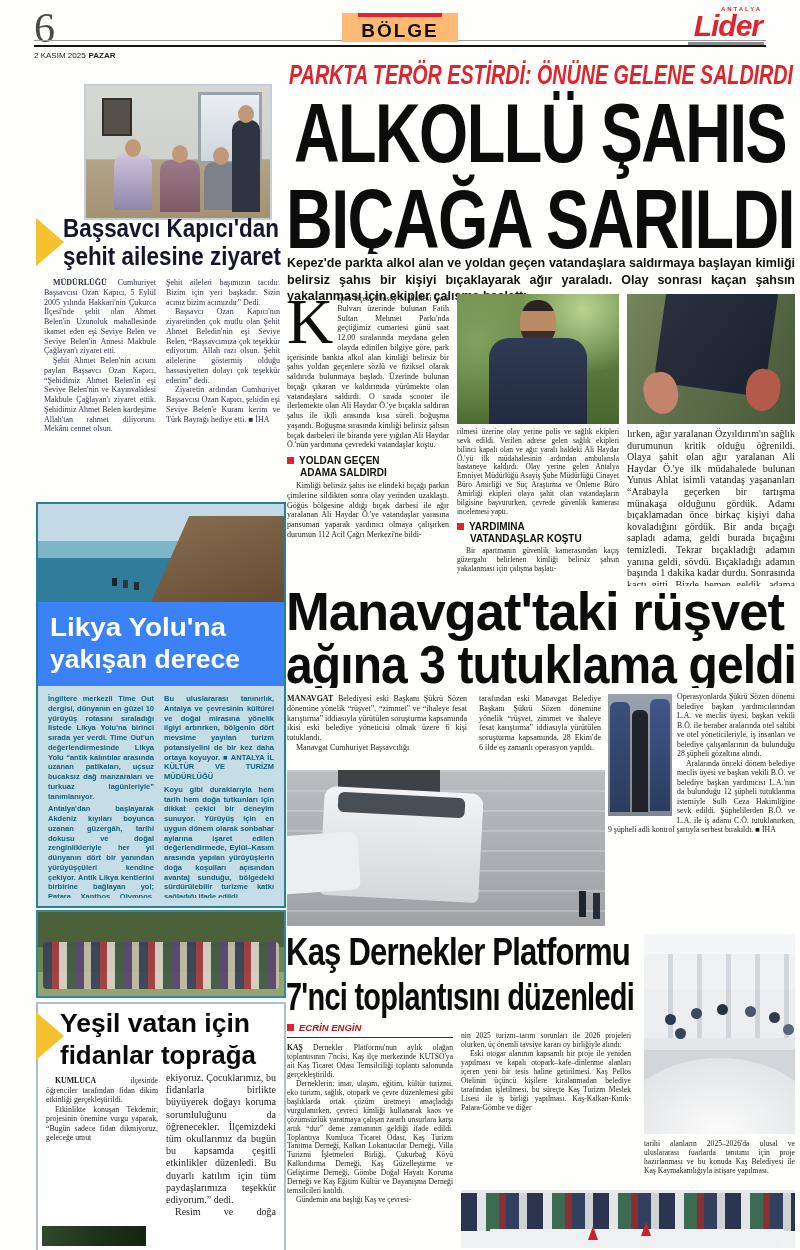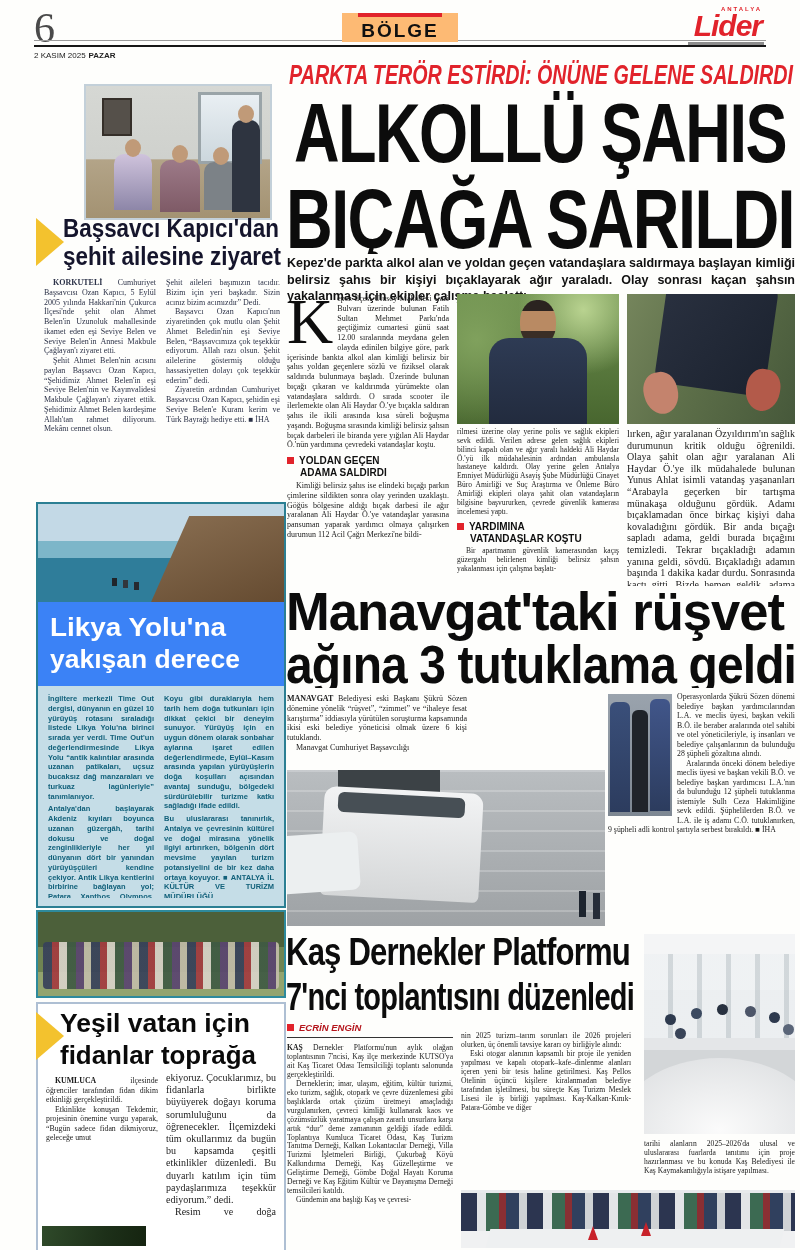--- a/index.html
+++ b/index.html
@@ -172,21 +172,21 @@
     <div class="fig" style="left:74px;bottom:6px;width:40px;height:52px;background:linear-gradient(#9d7a88,#7e5a66);"></div>
     <div class="fig" style="left:118px;bottom:8px;width:34px;height:48px;background:#7c8287;"></div>
     <div class="fig" style="right:10px;bottom:6px;width:28px;height:92px;background:#2e3440;"></div>
   </div>
   <div class="abs arrow" style="left:36px;top:218px;"></div>
   <svg class="abs" style="left:62px;top:214px;" width="220" height="58" viewBox="0 0 220 58">
     <text class="s-hl" x="1" y="23" textLength="216" lengthAdjust="spacingAndGlyphs">Başsavcı Kapıcı'dan</text>
     <text class="s-hl" x="1" y="51" textLength="218" lengthAdjust="spacingAndGlyphs">şehit ailesine ziyaret</text>
   </svg>
   <div class="abs col bt serif-nav" style="left:44px;top:278px;width:112px;height:230px;">
-    <p><b>KORKUTELİ</b> <span>Cumhuriyet Başsavcısı Ozan Kapıcı, 5 Eylül 2005 yılında Hakkari'nin Çukurca İlçesi'nde şehit olan Ahmet Belen'in Uzunoluk mahallesinde ikamet eden eşi Seviye Belen ve Seviye Belen'in Annesi Makbule Çağlayan'ı ziyaret etti.</span></p>
+    <p><b>MÜDÜRLÜĞÜ</b> <span>Cumhuriyet Başsavcısı Ozan Kapıcı, 5 Eylül 2005 yılında Hakkari'nin Çukurca İlçesi'nde şehit olan Ahmet Belen'in Uzunoluk mahallesinde ikamet eden eşi Seviye Belen ve Seviye Belen'in Annesi Makbule Çağlayan'ı ziyaret etti.</span></p>
     <p>Şehit Ahmet Belen'nin acısını paylan Başsavcı Ozan Kapıcı, “Şehidimiz Ahmet Belen'in eşi Seviye Belen'nin ve Kayınvalidesi Makbule Çağlayan'ı ziyaret ettik. Şehidimiz Ahmet Belen kardeşime Allah'tan rahmet diliyorum. Mekânı cennet olsun.</p>
   </div>
   <div class="abs col bt serif-nav" style="left:166px;top:278px;width:114px;height:230px;">
     <p class="ni">Şehit aileleri başımızın tacıdır. Bizim için yeri başkadır. Sizin acınız bizim acımızdır” Dedi.</p>
     <p>Başsavcı Ozan Kapıcı'nın ziyaretinden çok mutlu olan Şehit Ahmet Beledin'nin eşi Seviye Belen, “Başsavcımıza çok teşekkür ediyorum. Allah razı olsun. Şehit ailelerine göstermiş olduğu hassasiyetten dolayı çok teşekkür ederim” dedi.</p>
     <p>Ziyaretin ardından Cumhuriyet Başsavcısı Ozan Kapıcı, şehidin eşi Seviye Belen'e Kuranı kerim ve Türk Bayrağı hediye etti. ■ İHA</p>
   </div>
 
   <div class="abs likya-box">
     <div class="ph ph-likya" style="left:0;top:0;width:246px;height:98px;">
@@ -198,22 +198,22 @@
         <text class="w-hl" x="0" y="24" textLength="176" lengthAdjust="spacingAndGlyphs">Likya Yolu'na</text>
         <text class="w-hl" x="0" y="56" textLength="190" lengthAdjust="spacingAndGlyphs">yakışan derece</text>
       </svg>
     </div>
     <div class="likya-body">
       <div class="likya-col" style="left:10px;width:106px;">
         <p>İngiltere merkezli Time Out dergisi, dünyanın en güzel 10 yürüyüş rotasını sıraladığı listede Likya Yolu'na birinci sırada yer verdi. Time Out'un değerlendirmesinde Likya Yolu “antik kalıntılar arasında uzanan patikaları, uçsuz bucaksız dağ manzaraları ve turkuaz lagünleriyle” tanımlanıyor.</p>
         <p>Antalya'dan başlayarak Akdeniz kıyıları boyunca uzanan güzergâh, tarihi dokusu ve doğal zenginlikleriyle her yıl dünyanın dört bir yanından yürüyüşçüleri kendine çekiyor. Antik Likya kentlerini birbirine bağlayan yol; Patara, Xanthos, Olympos, Kayaköy, Faralya ve Kabak</p>
       </div>
       <div class="likya-col" style="left:126px;width:110px;">
+        <p>Bu uluslararası tanınırlık, Antalya ve çevresinin kültürel ve doğal mirasına yönelik ilgiyi artırırken, bölgenin dört mevsime yayılan turizm potansiyelini de bir kez daha ortaya koyuyor. ■ ANTALYA İL KÜLTÜR VE TURİZM MÜDÜRLÜĞÜ</p>
         <p>Koyu gibi duraklarıyla hem tarih hem doğa tutkunları için dikkat çekici bir deneyim sunuyor. Yürüyüş için en uygun dönem olarak sonbahar aylarına işaret edilen değerlendirmede, Eylül–Kasım arasında yapılan yürüyüşlerin doğa koşulları açısından avantaj sunduğu, bölgedeki sürdürülebilir turizme katkı sağladığı ifade edildi.</p>
-        <p>Bu uluslararası tanınırlık, Antalya ve çevresinin kültürel ve doğal mirasına yönelik ilgiyi artırırken, bölgenin dört mevsime yayılan turizm potansiyelini de bir kez daha ortaya koyuyor. ■ ANTALYA İL KÜLTÜR VE TURİZM MÜDÜRLÜĞÜ</p>
       </div>
     </div>
   </div>
 
   <div class="ph ph-hikersg hikers abs">
     <div class="shape crowd"></div>
   </div>
 
   <div class="abs yesil-box"></div>
   <div class="abs arrow" style="left:36px;top:1012px;"></div>
@@ -231,20 +231,23 @@
   </div>
   <div class="ph ph-sapling" style="left:42px;top:1226px;width:104px;height:20px;"></div>
 
   <svg class="abs" style="left:285px;top:588px;" width="512" height="100" viewBox="0 0 512 100">
     <text class="m-hl" x="1" y="42" textLength="498" lengthAdjust="spacingAndGlyphs">Manavgat'taki rüşvet</text>
     <text class="m-hl" x="1" y="95" textLength="510" lengthAdjust="spacingAndGlyphs">ağına 3 tutuklama geldi</text>
   </svg>
   <div class="abs col bt" style="left:287px;top:694px;width:180px;height:72px;">
     <p class="ni"><b>MANAVGAT</b> <span>Belediyesi eski Başkanı Şükrü Sözen dönemine yönelik “rüşvet”, “zimmet” ve “ihaleye fesat karıştırma” iddiasıyla yürütülen soruşturma kapsamında ikisi eski belediye yöneticisi olmak üzere 6 kişi tutuklandı.</span></p>
     <p>Manavgat Cumhuriyet Başsavcılığı</p>
+  </div>
+  <div class="abs col bt" style="left:479px;top:694px;width:122px;height:72px;">
+    <p class="ni">tarafından eski Manavgat Belediye Başkanı Şükrü Sözen dönemine yönelik “rüşvet, zimmet ve ihaleye fesat karıştırma” iddiasıyla yürütülen soruşturma kapsamında, 28 Ekim'de 6 ilde eş zamanlı operasyon yapıldı.</p>
   </div>
   <div class="abs col bt" style="left:608px;top:692px;width:187px;height:268px;font-size:7.8px;">
     <div class="ph-jandarma">
       <div class="j" style="left:2px;top:8px;width:20px;height:110px;background:linear-gradient(#3a4f7a,#2c3c5e);"></div>
       <div class="j" style="left:24px;top:16px;width:16px;height:102px;background:#20242a;"></div>
       <div class="j" style="right:2px;top:5px;width:20px;height:112px;background:linear-gradient(#41568a,#2c3c5e);"></div>
     </div>
     <p class="ni">Operasyonlarda Şükrü Sözen dönemi belediye başkan yardımcılarından L.A. ve meclis üyesi, başkan vekili B.Ö. ile beraber aralarında otel sahibi ve otel yöneticileriyle, iş insanları ve belediye çalışanlarının da bulunduğu 28 şüpheli gözaltına alındı.</p>
     <p>Aralarında önceki dönem belediye meclis üyesi ve başkan vekili B.Ö. ve belediye başkan yardımcısı L.A.'nın da bulunduğu 12 şüpheli tutuklanma istemiyle Sulh Ceza Hakimliğine sevk edildi. Şüphelilerden B.Ö. ve L.A. ile iş adamı C.Ö. tutuklanırken, 9 şüpheli adli kontrol şartıyla serbest bırakıldı. ■ İHA</p>
   </div>

